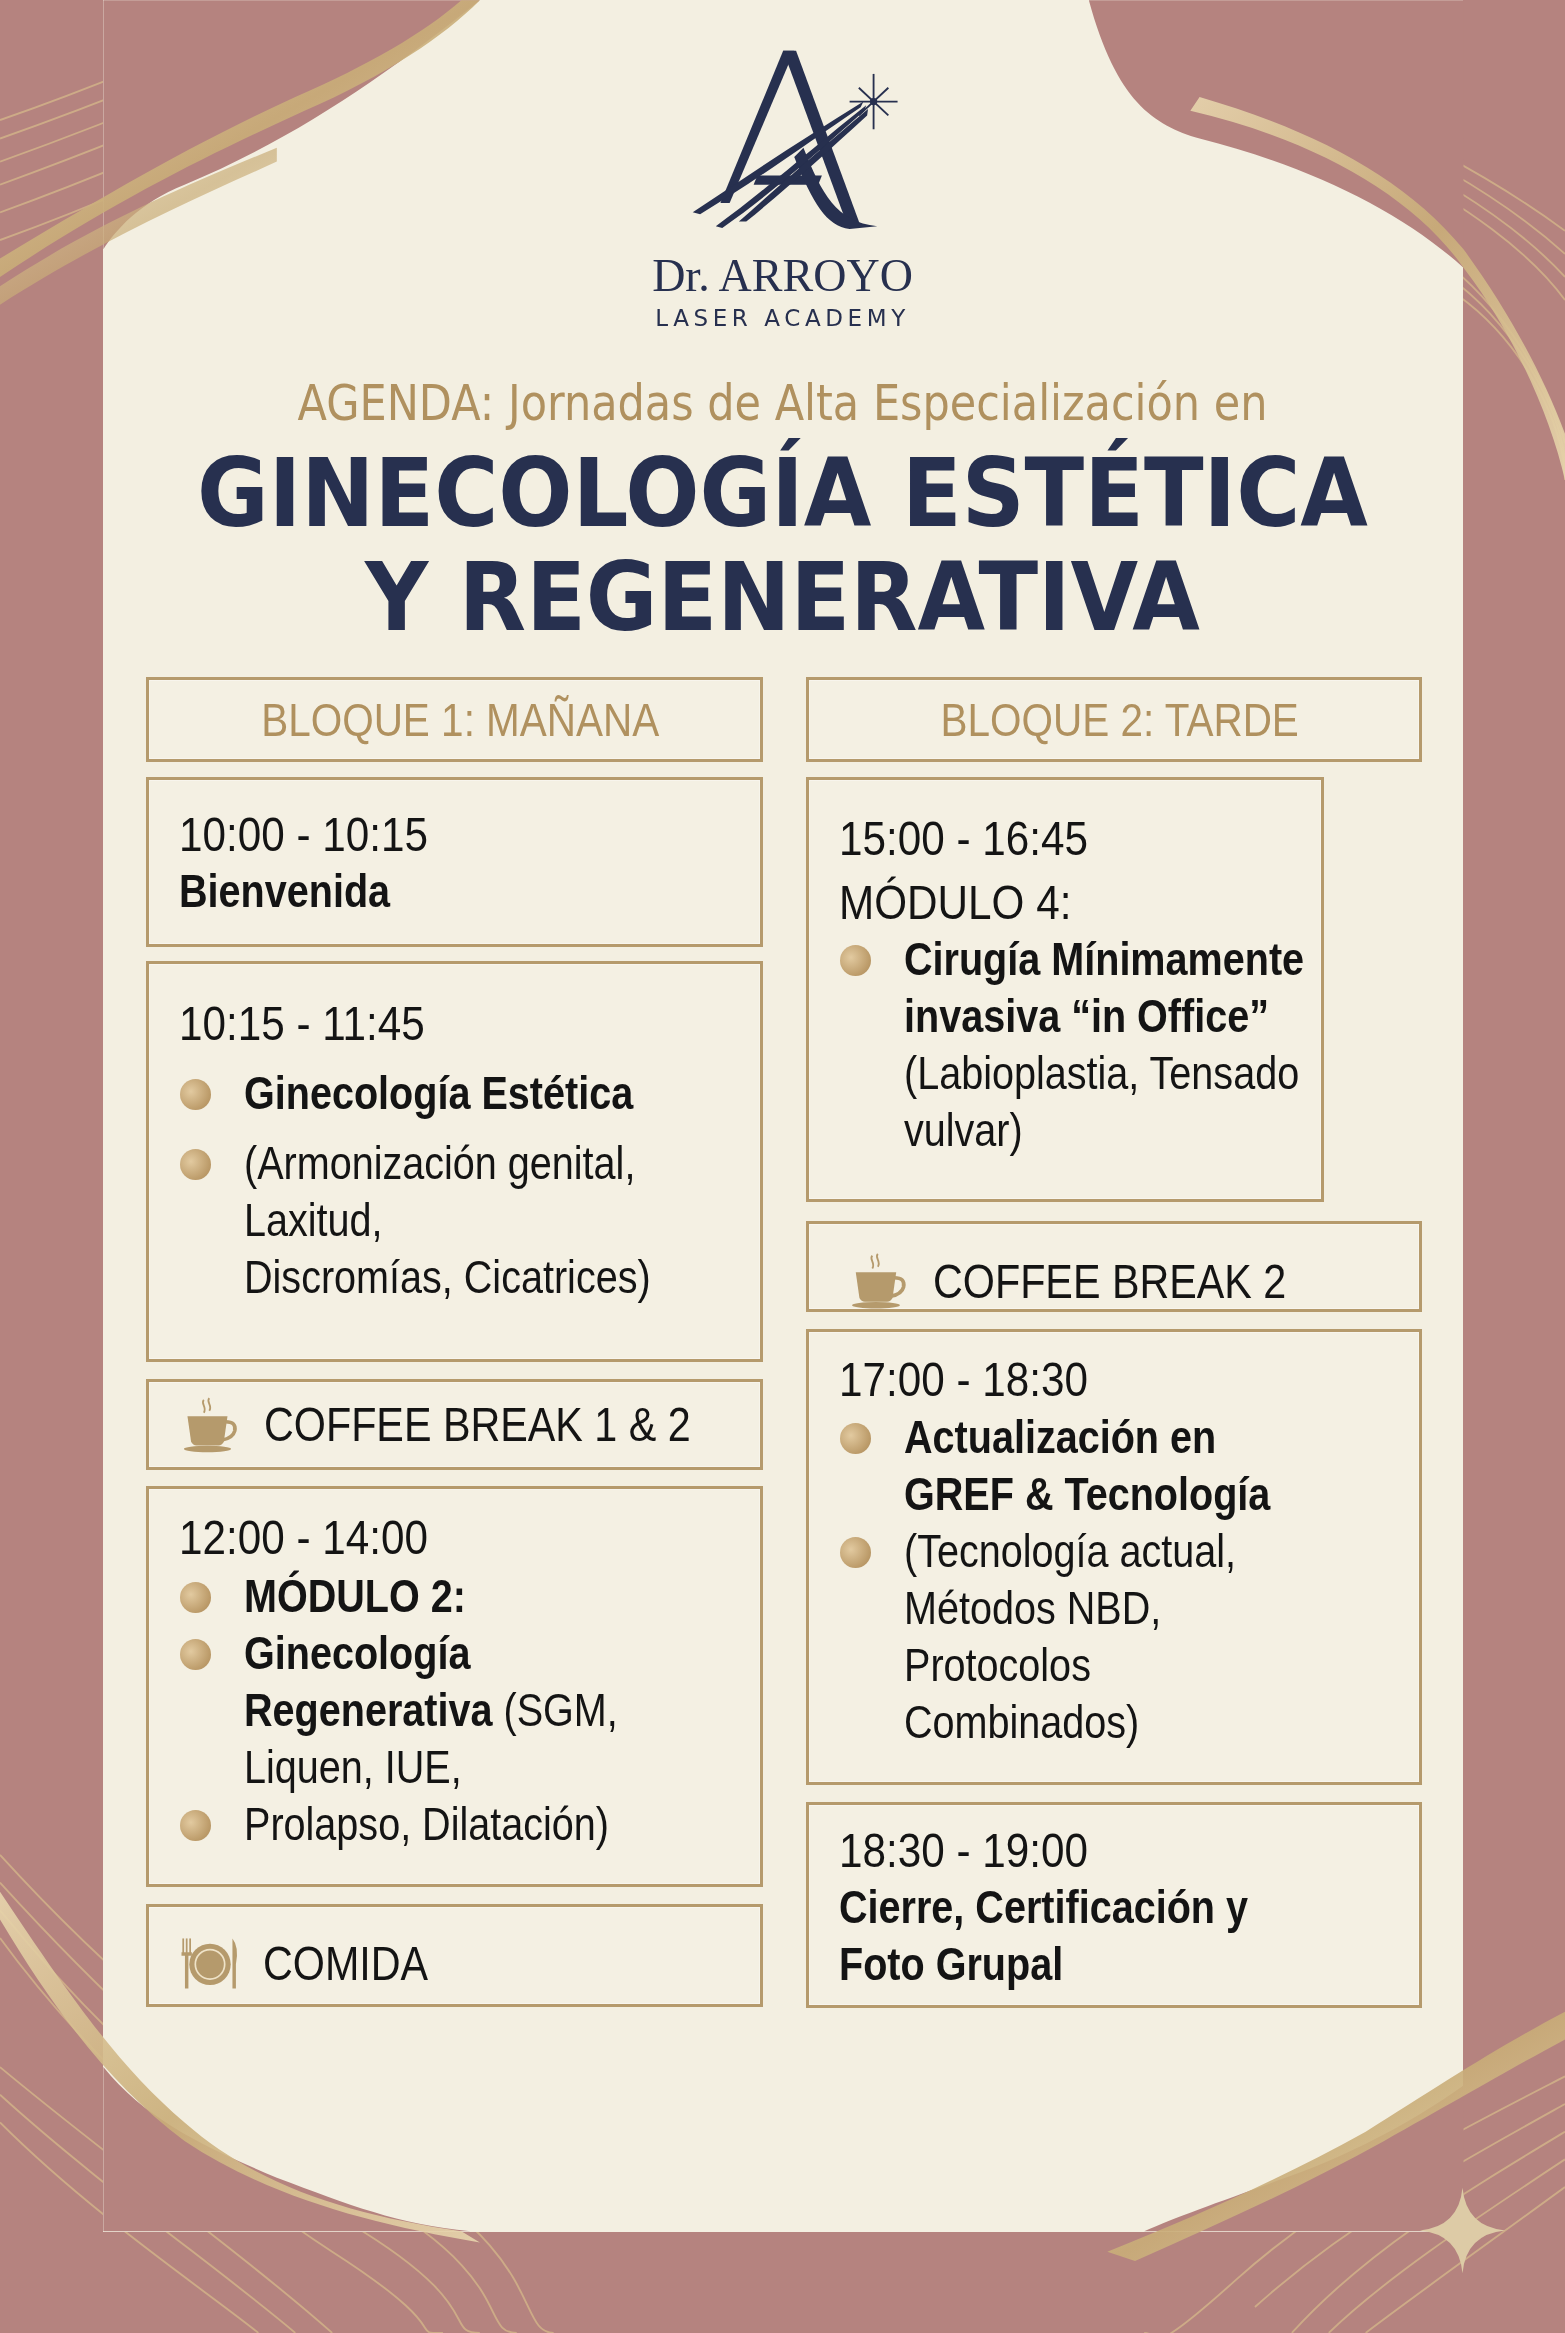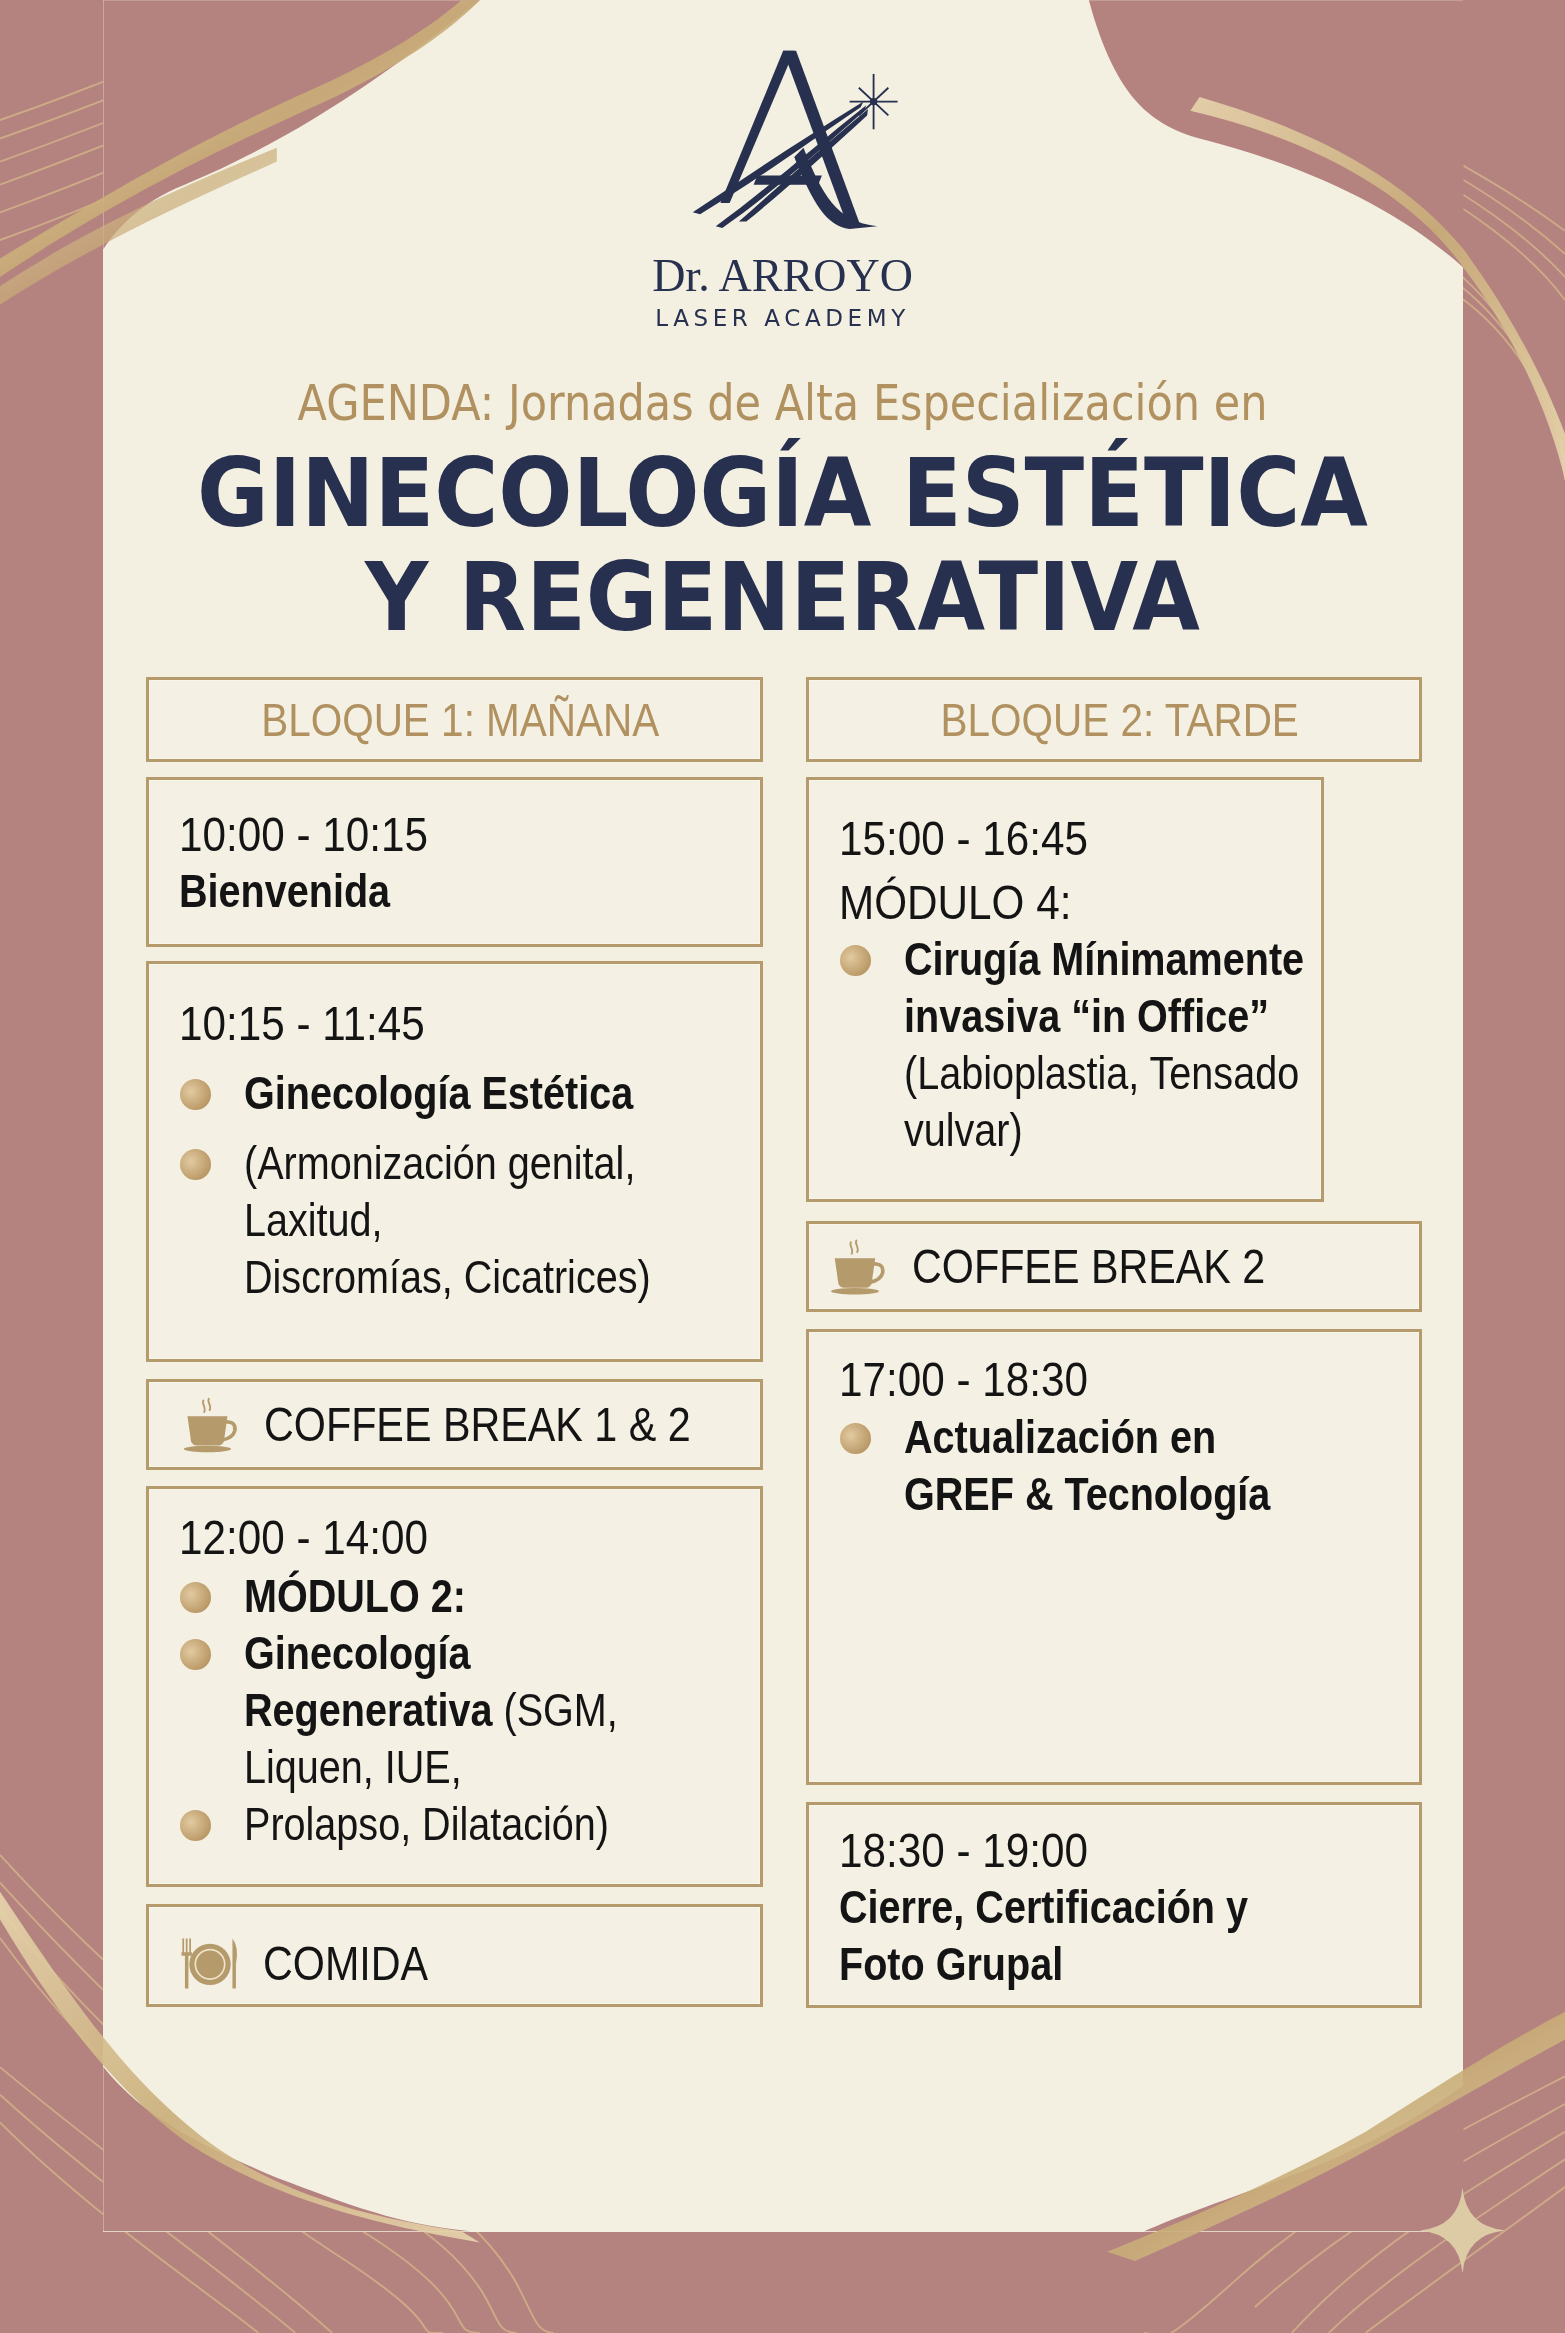--- a/index.html
+++ b/index.html
@@ -239,39 +239,46 @@
       <span class="dot"></span>
       <div class="txt b">Cirugía Mínimamente</div>
       <div class="txt b">invasiva “in Office”</div>
       <div class="txt">(Labioplastia, Tensado</div>
       <div class="txt">vulvar)</div>
     </div>
   </div>
 </div>
 
 <div class="box" style="left:806px; top:1221px; width:616px; height:91px;">
-  <div class="break-row" style="padding-left:20px;">
+  <div class="break-row" style="padding-left:41px;align-items:flex-end;">
     <svg class="ico" viewBox="0 0 68 62">
       <path d="M24 4 c-4 4 4 8 0 14 M30 2 c-4 4 4 8 0 14" stroke="#b59a6c" stroke-width="2" fill="none"></path>
       <path d="M6 22 L50 22 L46 50 Q44 54 40 54 L16 54 Q12 54 10 50 Z" fill="#b59a6c"></path>
       <path d="M48 28 q12 0 10 10 q-2 8 -14 10" stroke="#b59a6c" stroke-width="4" fill="none"></path>
       <ellipse cx="28" cy="58" rx="26" ry="3.5" fill="#b59a6c"></ellipse>
     </svg>
     <div class="btxt">COFFEE BREAK 2</div>
   </div>
 </div>
 
 <div class="box" style="left:806px; top:1329px; width:616px; height:456px;">
   <div class="inner" style="top:18.5px;">
     <div class="time">17:00 - 18:30</div>
     <div class="bl" style="margin-top:1.8px;">
       <span class="dot"></span>
       <div class="txt b">Actualización en</div>
       <div class="txt b">GREF &amp; Tecnología</div>
     </div>
+    <div class="bl">
+      <span class="dot"></span>
+      <div class="txt">(Tecnología actual,</div>
+      <div class="txt">Métodos NBD,</div>
+      <div class="txt">Protocolos</div>
+      <div class="txt">Combinados)</div>
+    </div>
   </div>
 </div>
 
 <div class="box" style="left:806px; top:1802px; width:616px; height:206px;">
   <div class="inner" style="top:16.6px;">
     <div class="time">18:30 - 19:00</div>
     <div class="label">Cierre, Certificación y</div>
     <div class="label">Foto Grupal</div>
   </div>
 </div>

